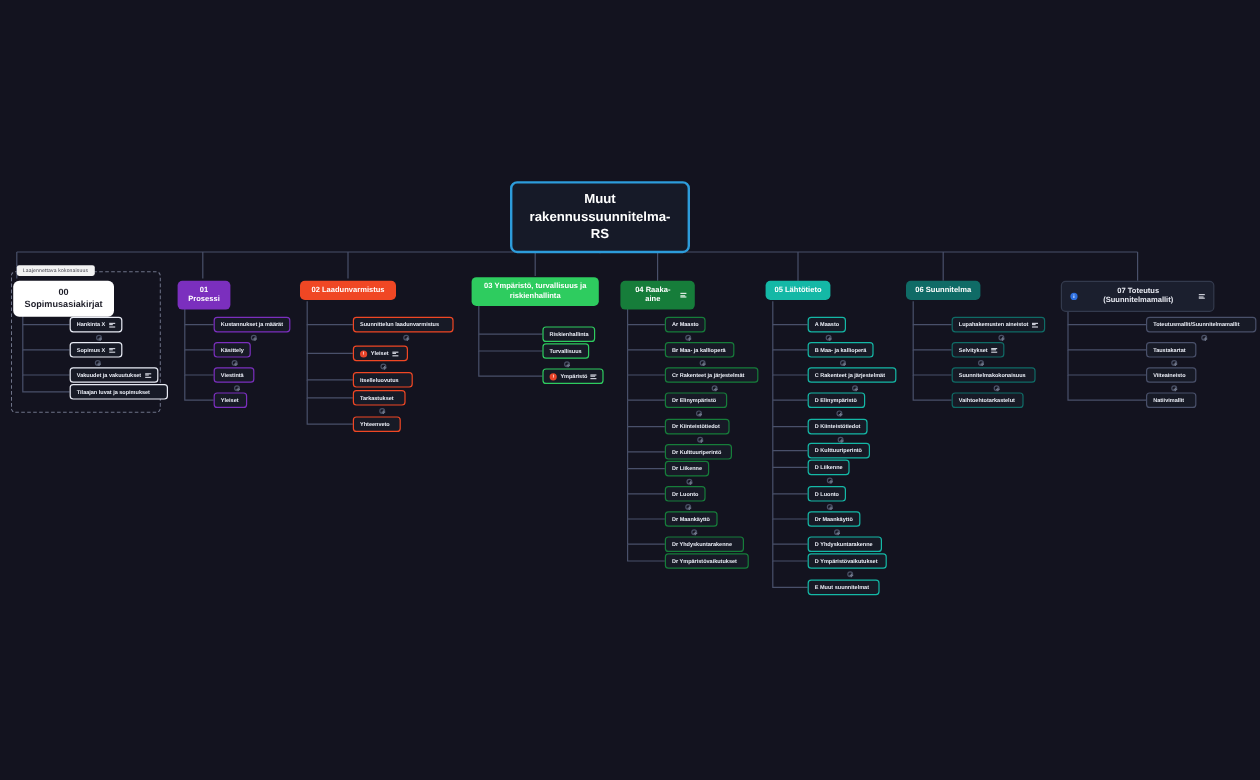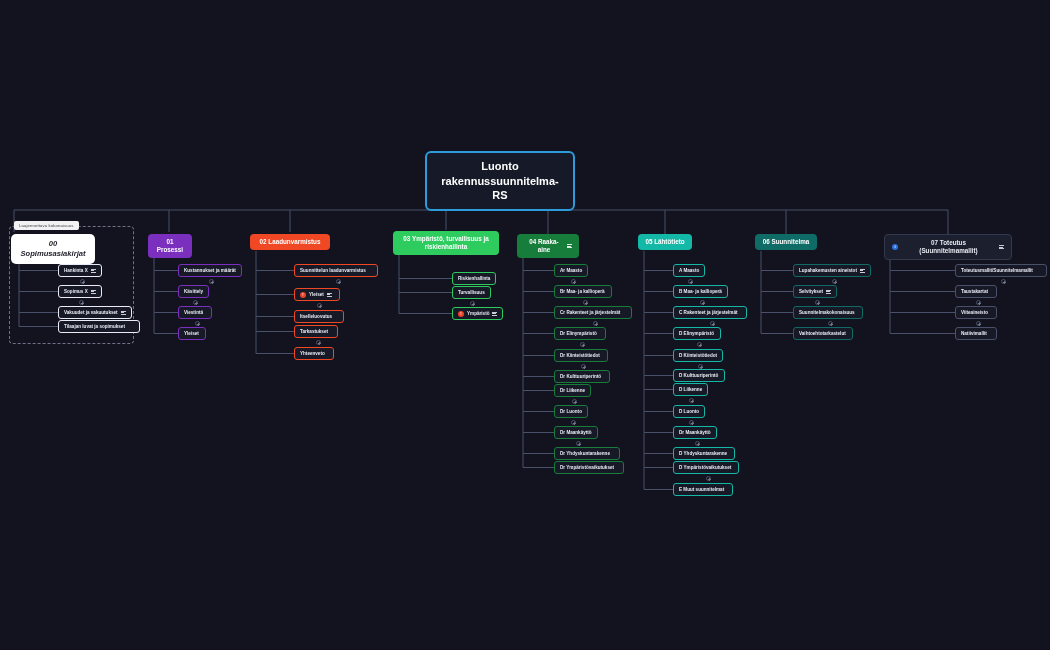--- a/index.html
+++ b/index.html
@@ -41,21 +41,21 @@
 
   
   .hdr {
     position: absolute; border-radius: 4px;
     color: #ffffff; font-size: 6.3px; font-weight: bold;
     display: flex; align-items: center; justify-content: center; gap: 3px;
     text-align: center; padding: 4px 7px; line-height: 1.3;
   }
   .hdr.white {
     background: #ffffff; color: #1d1d28; border-radius: 5px;
-    font-size: 7.6px; padding: 5px 9px; font-style: italic;
+    font-size: 7.6px; padding: 5px 9px;
   }
   .hdr.dark {
     background: #1b1f2e; border: 1px solid #333a4d; color: #e8eaf2;
   }
 
   
   .node {
     position: absolute; height: 13px;
     border-radius: 3px; background: #171a26;
     display: flex; align-items: center; gap: 3px;
@@ -159,21 +159,21 @@
       <path d="M761 270.5 L761 291.5 L793 291.5" stroke="#49506a" stroke-width="1" fill="none"></path>
       <path d="M761 291.5 L761 312.5 L793 312.5" stroke="#49506a" stroke-width="1" fill="none"></path>
       <path d="M761 312.5 L761 333.5 L793 333.5" stroke="#49506a" stroke-width="1" fill="none"></path>
       <path d="M890 251 L890 270.5 L955 270.5" stroke="#49506a" stroke-width="1" fill="none"></path>
       <path d="M890 270.5 L890 291.5 L955 291.5" stroke="#49506a" stroke-width="1" fill="none"></path>
       <path d="M890 291.5 L890 312.5 L955 312.5" stroke="#49506a" stroke-width="1" fill="none"></path>
       <path d="M890 312.5 L890 333.5 L955 333.5" stroke="#49506a" stroke-width="1" fill="none"></path>
     </svg>
 
   <div class="root-node">
-    <span>Luonto rakennussuunnitelma-RS</span>
+    <span>Muut rakennussuunnitelma-RS</span>
   </div>
 
   <div class="group-box"></div>
   <div class="group-tag">Laajennettava kokonaisuus</div>
 
   <div id="columns-layer">
       <div class="hdr white" style="left: 11px; top: 234px; width: 84px;">
         <span>00 Sopimusasiakirjat</span>
       </div>
       <div class="node" style="left: 58px; top: 264px; min-width: 44px; border-color: rgb(233, 236, 245);">

